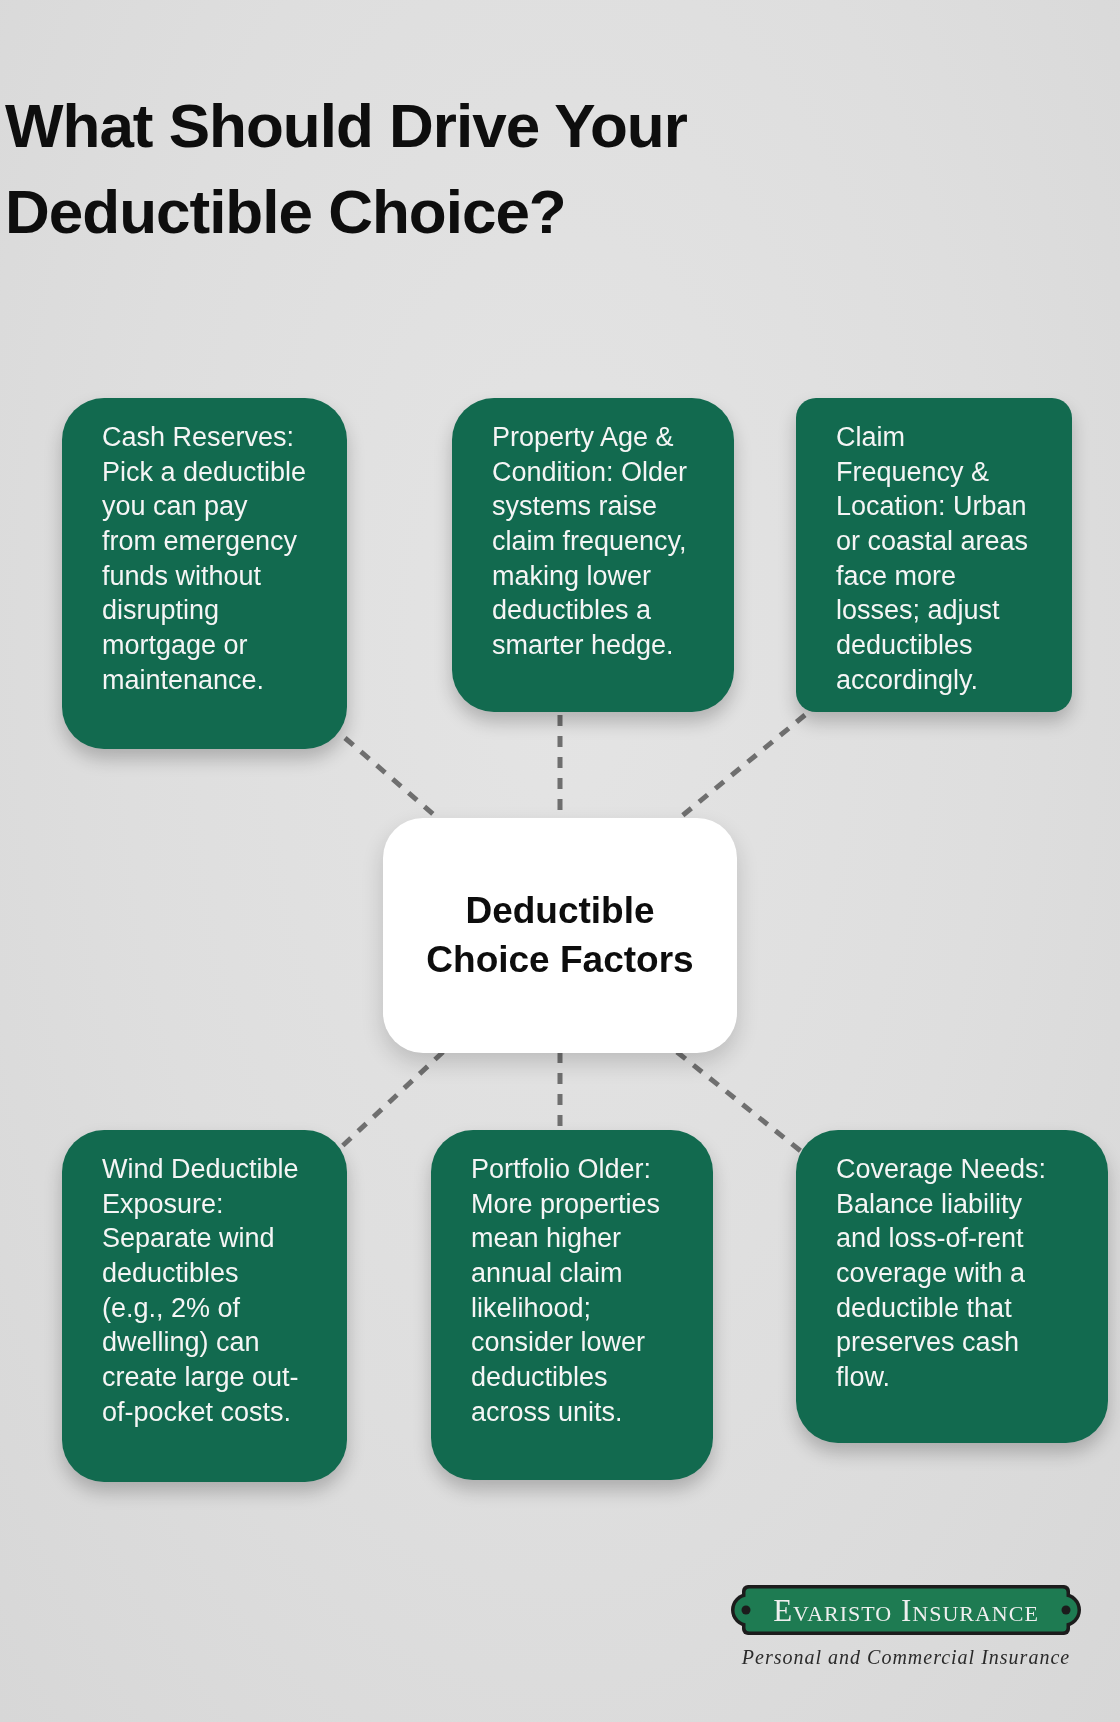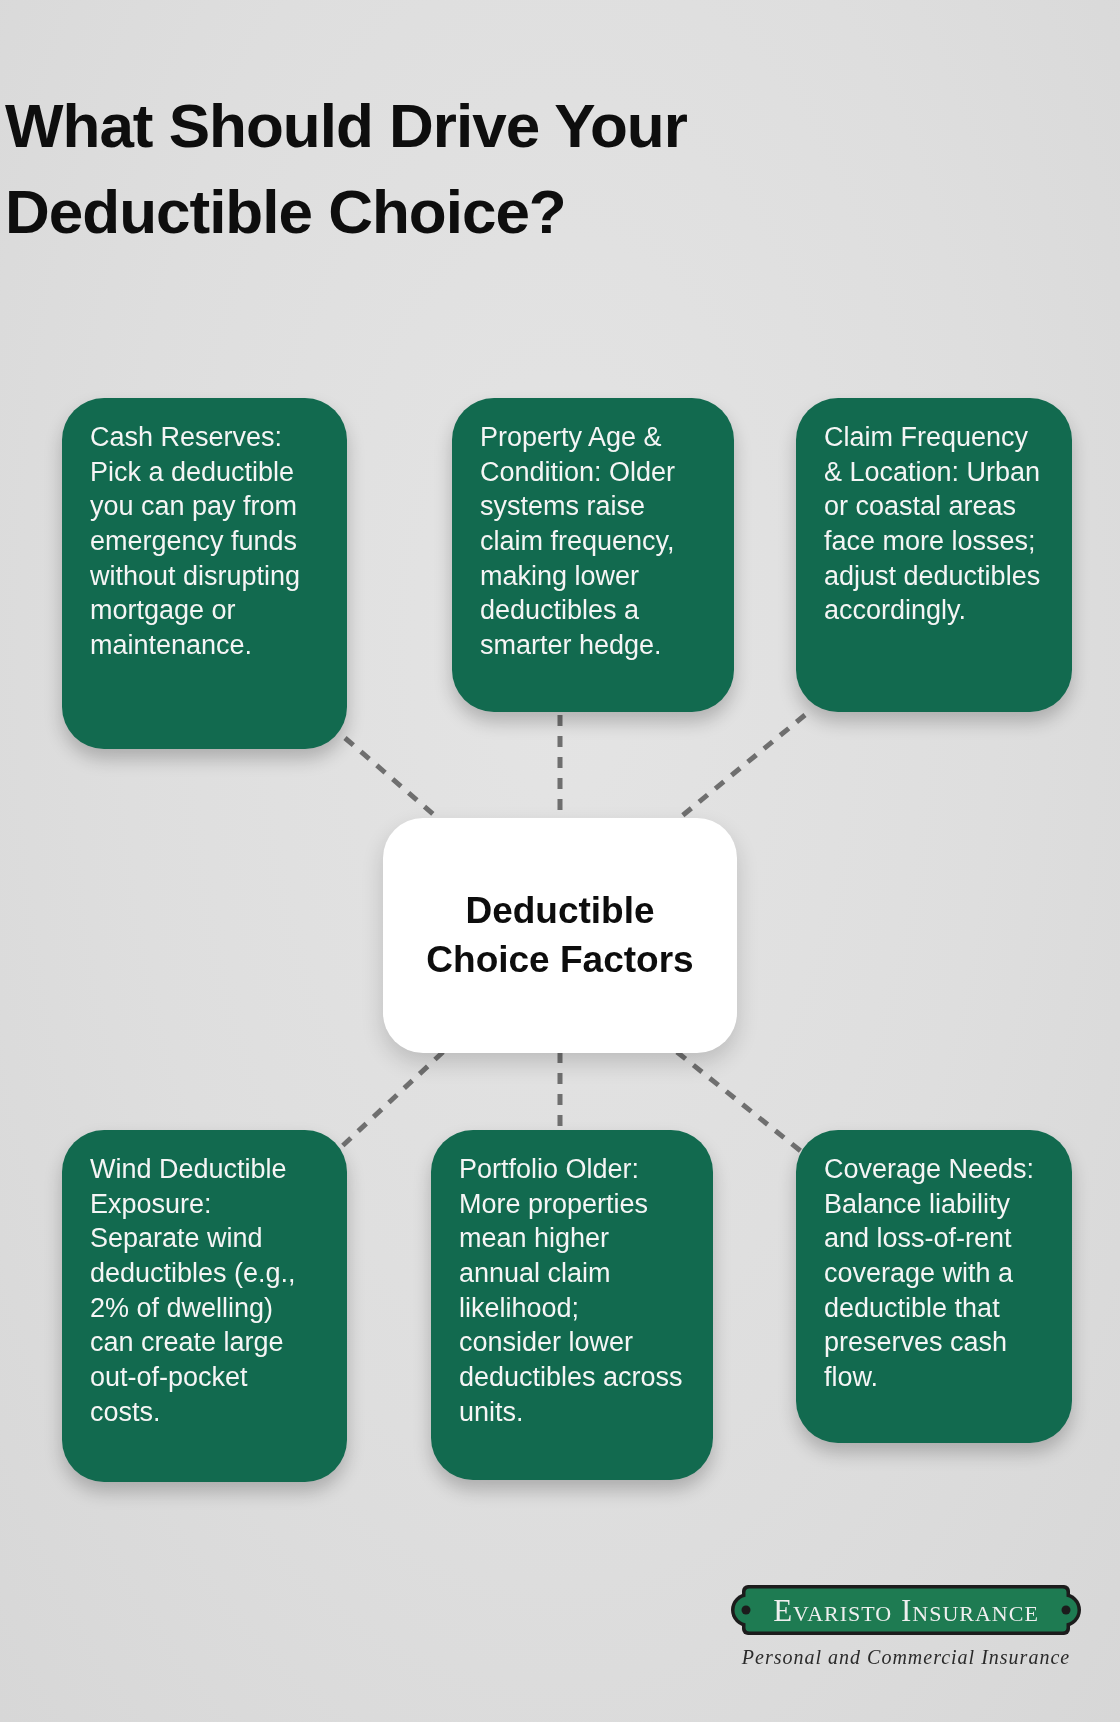--- a/index.html
+++ b/index.html
@@ -43,30 +43,30 @@
   }
 
   .factor-card {
     position: absolute;
     background: #126A4F;
     border-radius: 42px;
     box-shadow: 0 10px 18px rgba(0,0,0,0.22);
     color: #f5f5f5;
     font-size: 27px;
     line-height: 1.285;
-    padding: 22px 28px;
+    padding: 22px 40px;
     box-sizing: border-box;
   }
 
   .card-1 { left: 62px;  top: 398px; width: 285px; height: 351px; }
   .card-2 { left: 452px; top: 398px; width: 282px; height: 314px; }
-  .card-3 { left: 796px; top: 398px; width: 276px; height: 314px; }
+  .card-3 { left: 796px; top: 398px; width: 276px; height: 314px; border-radius: 20px; }
   .card-4 { left: 62px;  top: 1130px; width: 285px; height: 352px; }
   .card-5 { left: 431px; top: 1130px; width: 282px; height: 350px; }
-  .card-6 { left: 796px; top: 1130px; width: 276px; height: 313px; }
+  .card-6 { left: 796px; top: 1130px; width: 312px; height: 313px; }
 
   .center-node {
     position: absolute;
     left: 383px; top: 818px;
     width: 354px; height: 235px;
     background: #ffffff;
     border-radius: 40px;
     box-shadow: 0 10px 22px rgba(0,0,0,0.16);
     display: flex;
     align-items: center;

